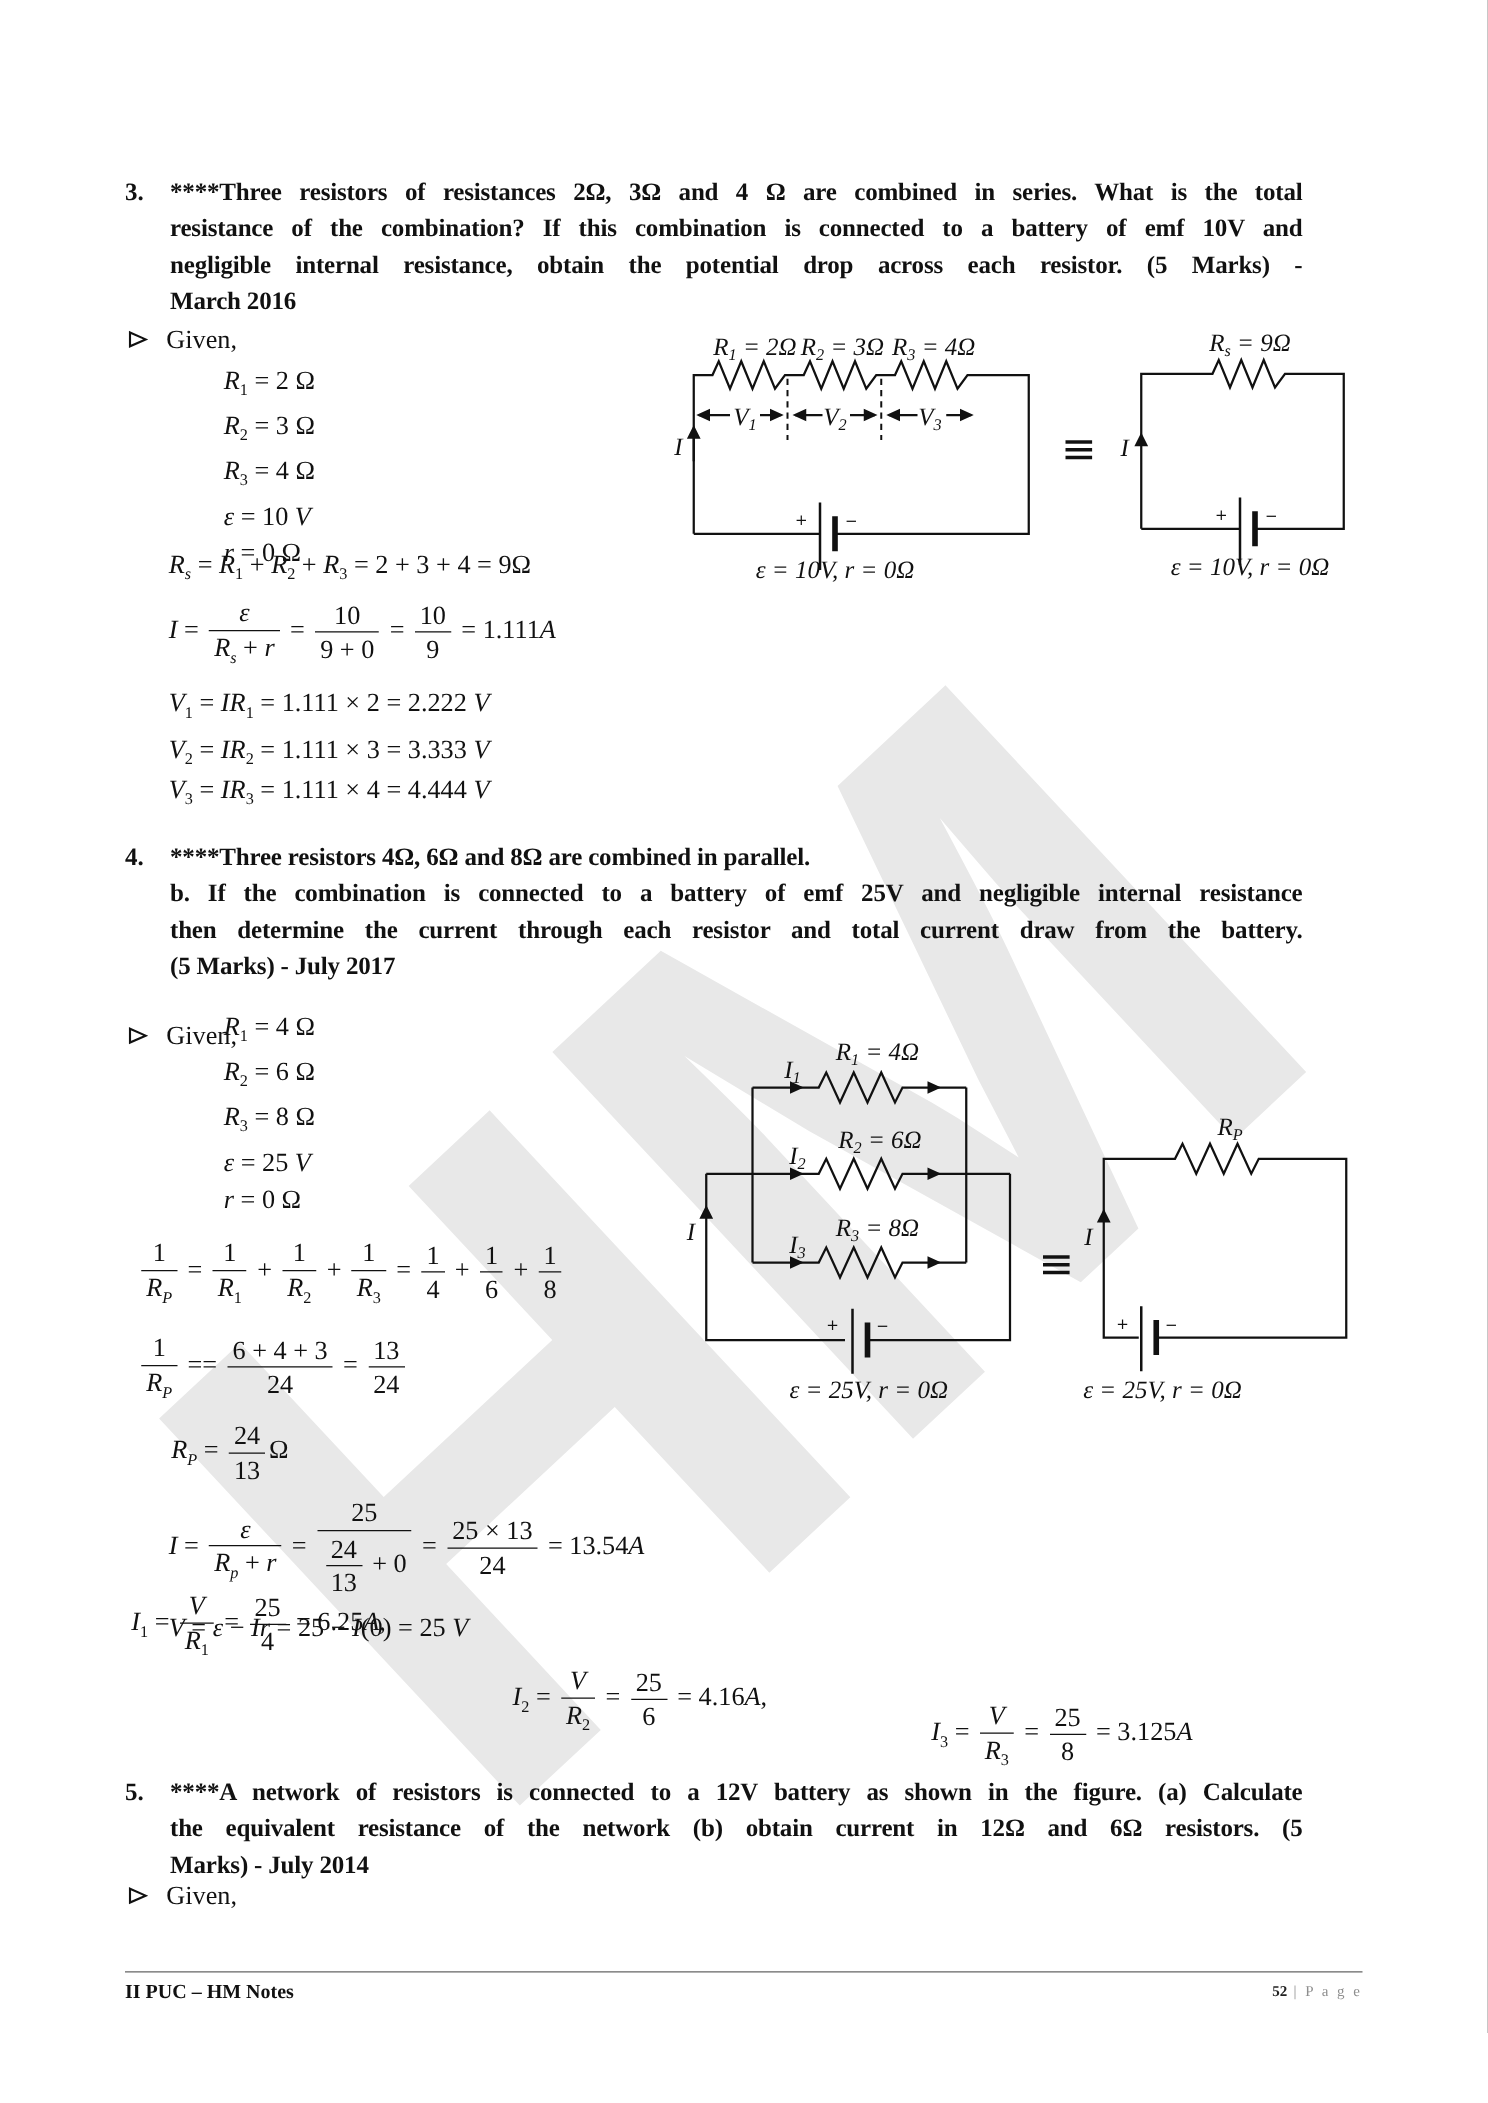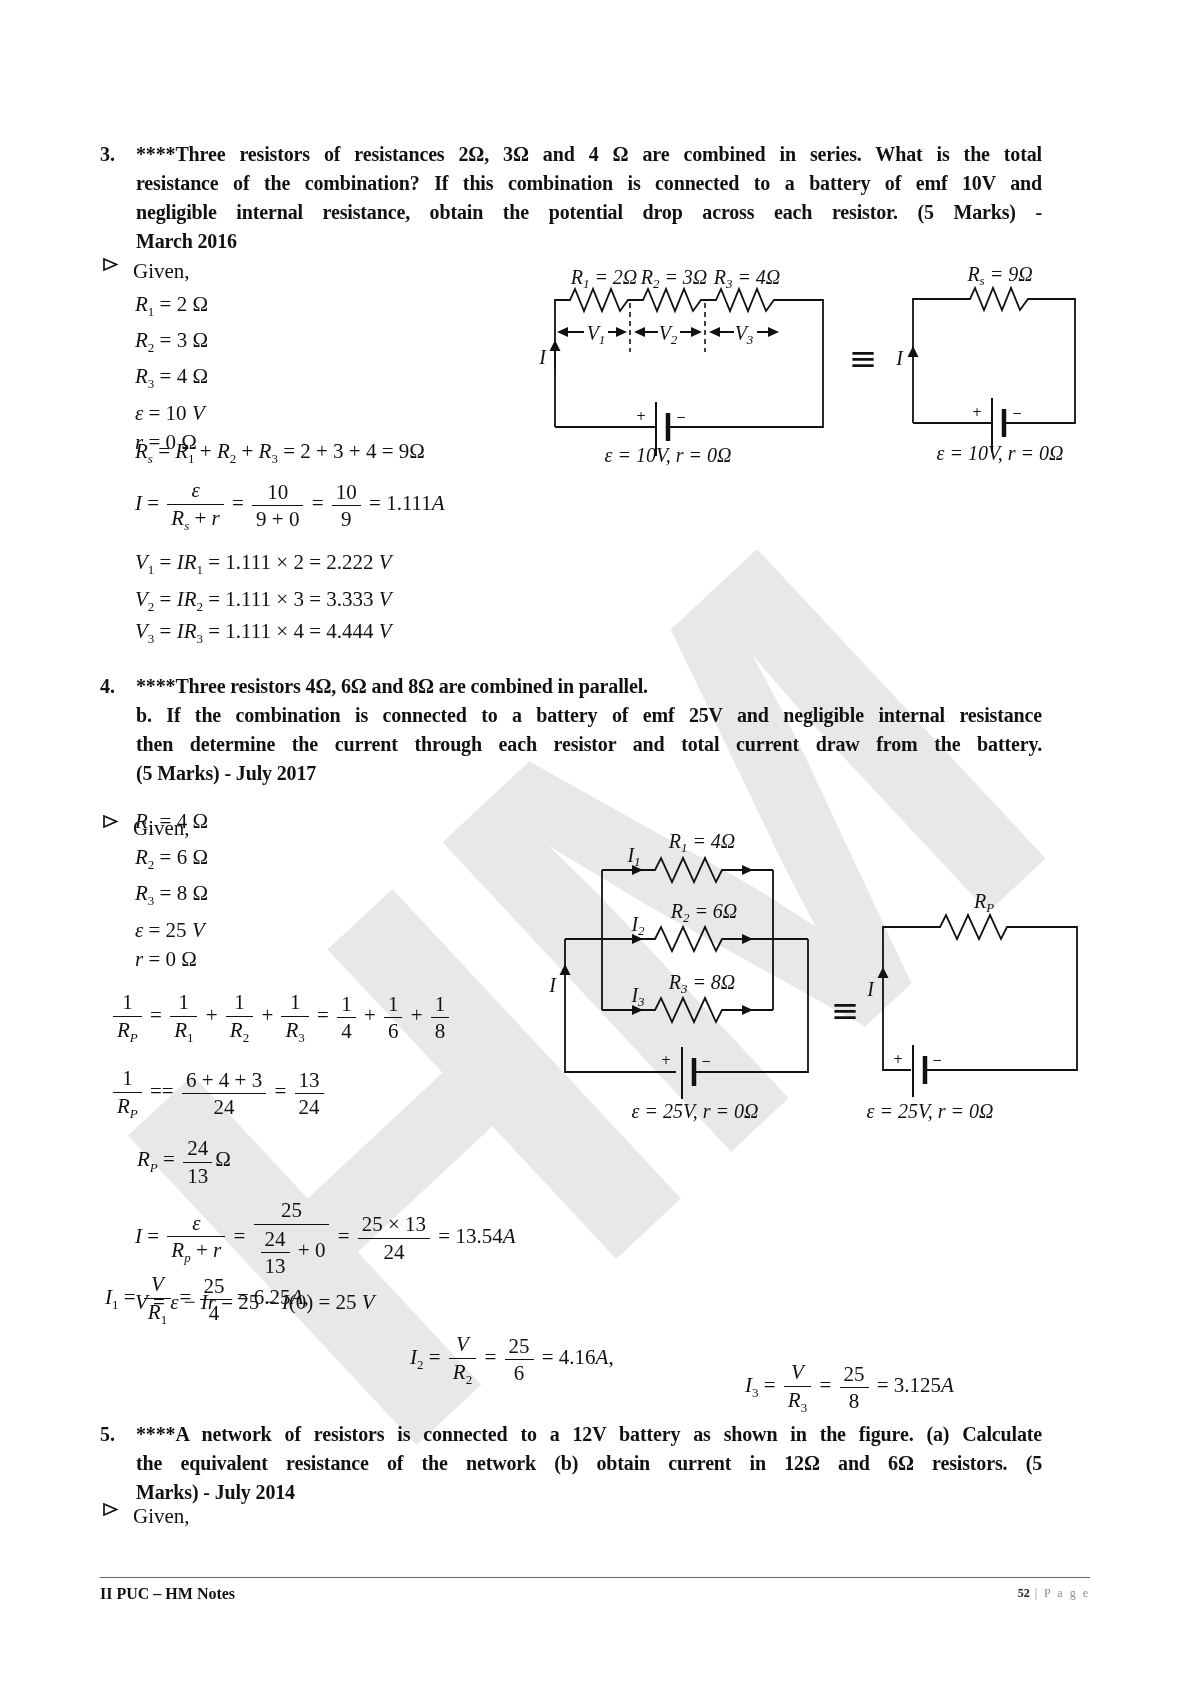--- a/index.html
+++ b/index.html
@@ -9,28 +9,28 @@
         display:flex;align-items:center;justify-content:center;
         font-family:"Liberation Sans",sans-serif;font-weight:bold;font-size:615px;
         letter-spacing:-14px;color:#e8e8e8;transform:rotate(-43deg);z-index:0;user-select:none;}
   
   .q{position:absolute;left:100px;width:942px;z-index:1;}
   .qnum{position:absolute;left:0;top:0;font-weight:bold;font-size:20px;line-height:29px;}
   .qtext{margin-left:36px;width:906px;font-weight:bold;font-size:20px;line-height:29px;letter-spacing:-0.15px;}
   .qline{height:29px;}
   .j{text-align:justify;text-align-last:justify;}
   
-  .bullet{position:absolute;left:102px;display:flex;gap:14px;z-index:1;
+  .bullet{position:absolute;left:102px;display:flex;align-items:center;gap:14px;z-index:1;
           font-size:21px;line-height:29px;}
   .arrowglyph{display:inline-block;line-height:0;}
   
   .math{position:absolute;left:135px;z-index:1;font-size:21px;line-height:29px;white-space:nowrap;}
   .math sub{font-size:13px;}
   .math b{font-weight:normal;}
-  .mcol .math{position:static;}
+  .mcol .math{position:static;margin-left:44px;}
   .mcol{position:absolute;left:135px;z-index:1;}
   .frac{display:inline-block;vertical-align:middle;text-align:center;margin:0 3px;line-height:1.08;}
   .fn{display:block;padding:1px 4px 2px;border-bottom:1.6px solid #111;}
   .fd{display:block;padding:2px 4px 0;}
   
   .fig{position:absolute;z-index:1;}
   .cw{fill:none;stroke:#111;stroke-width:1.8;}
   .dash{fill:none;stroke:#111;stroke-width:1.6;stroke-dasharray:5 4;}
   .hd{fill:#111;stroke:none;}
   .pthin{fill:none;stroke:#111;stroke-width:2;}

